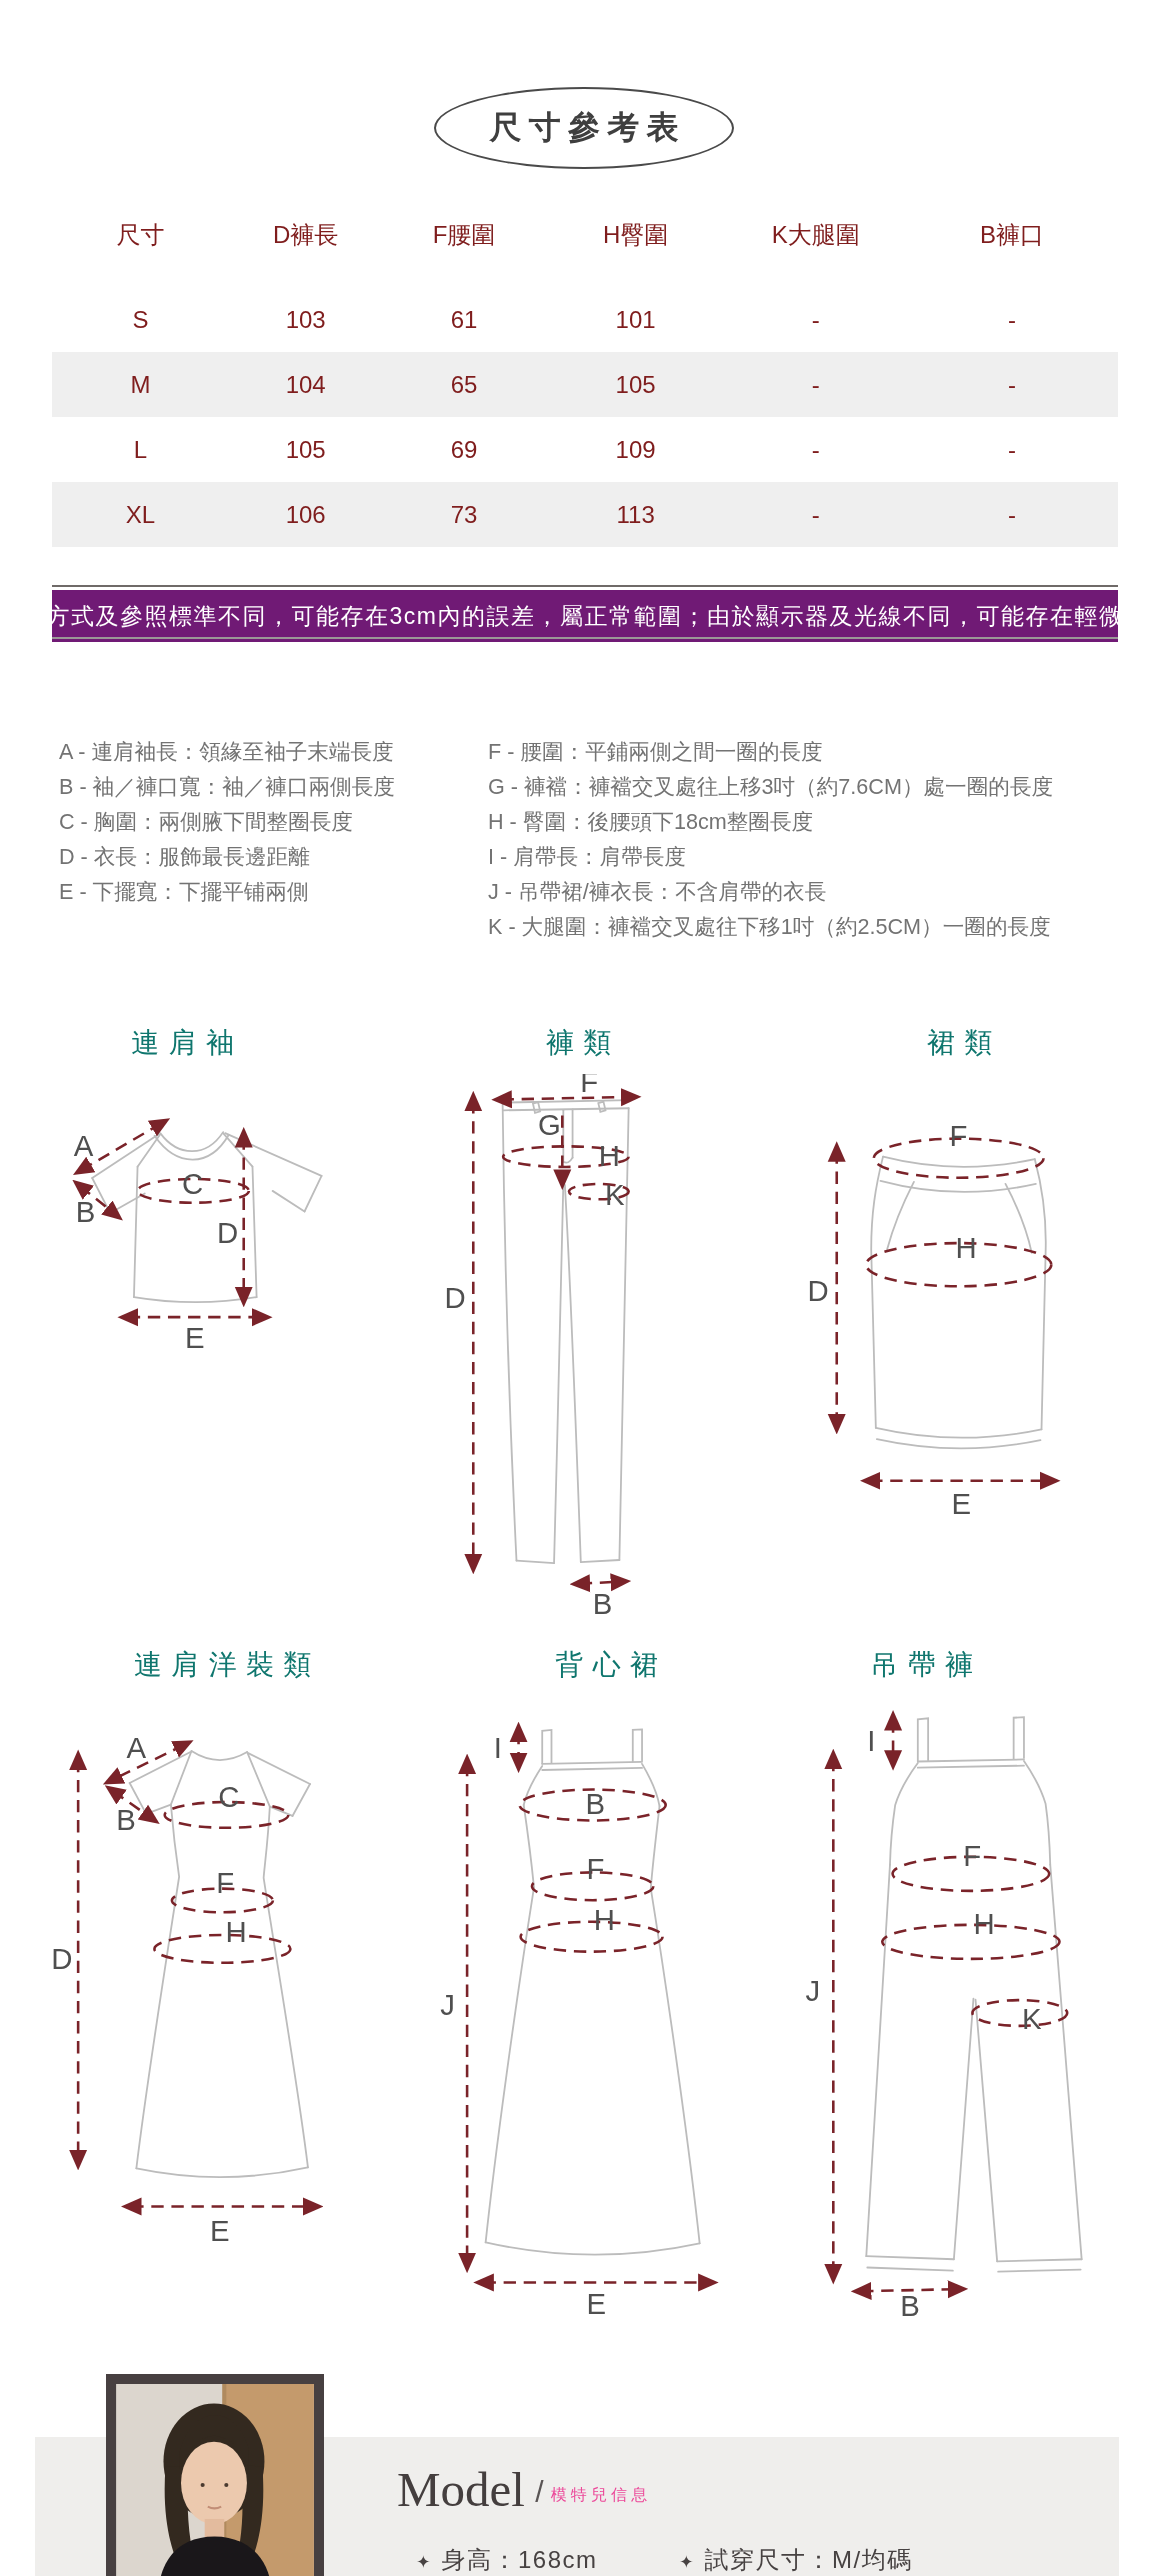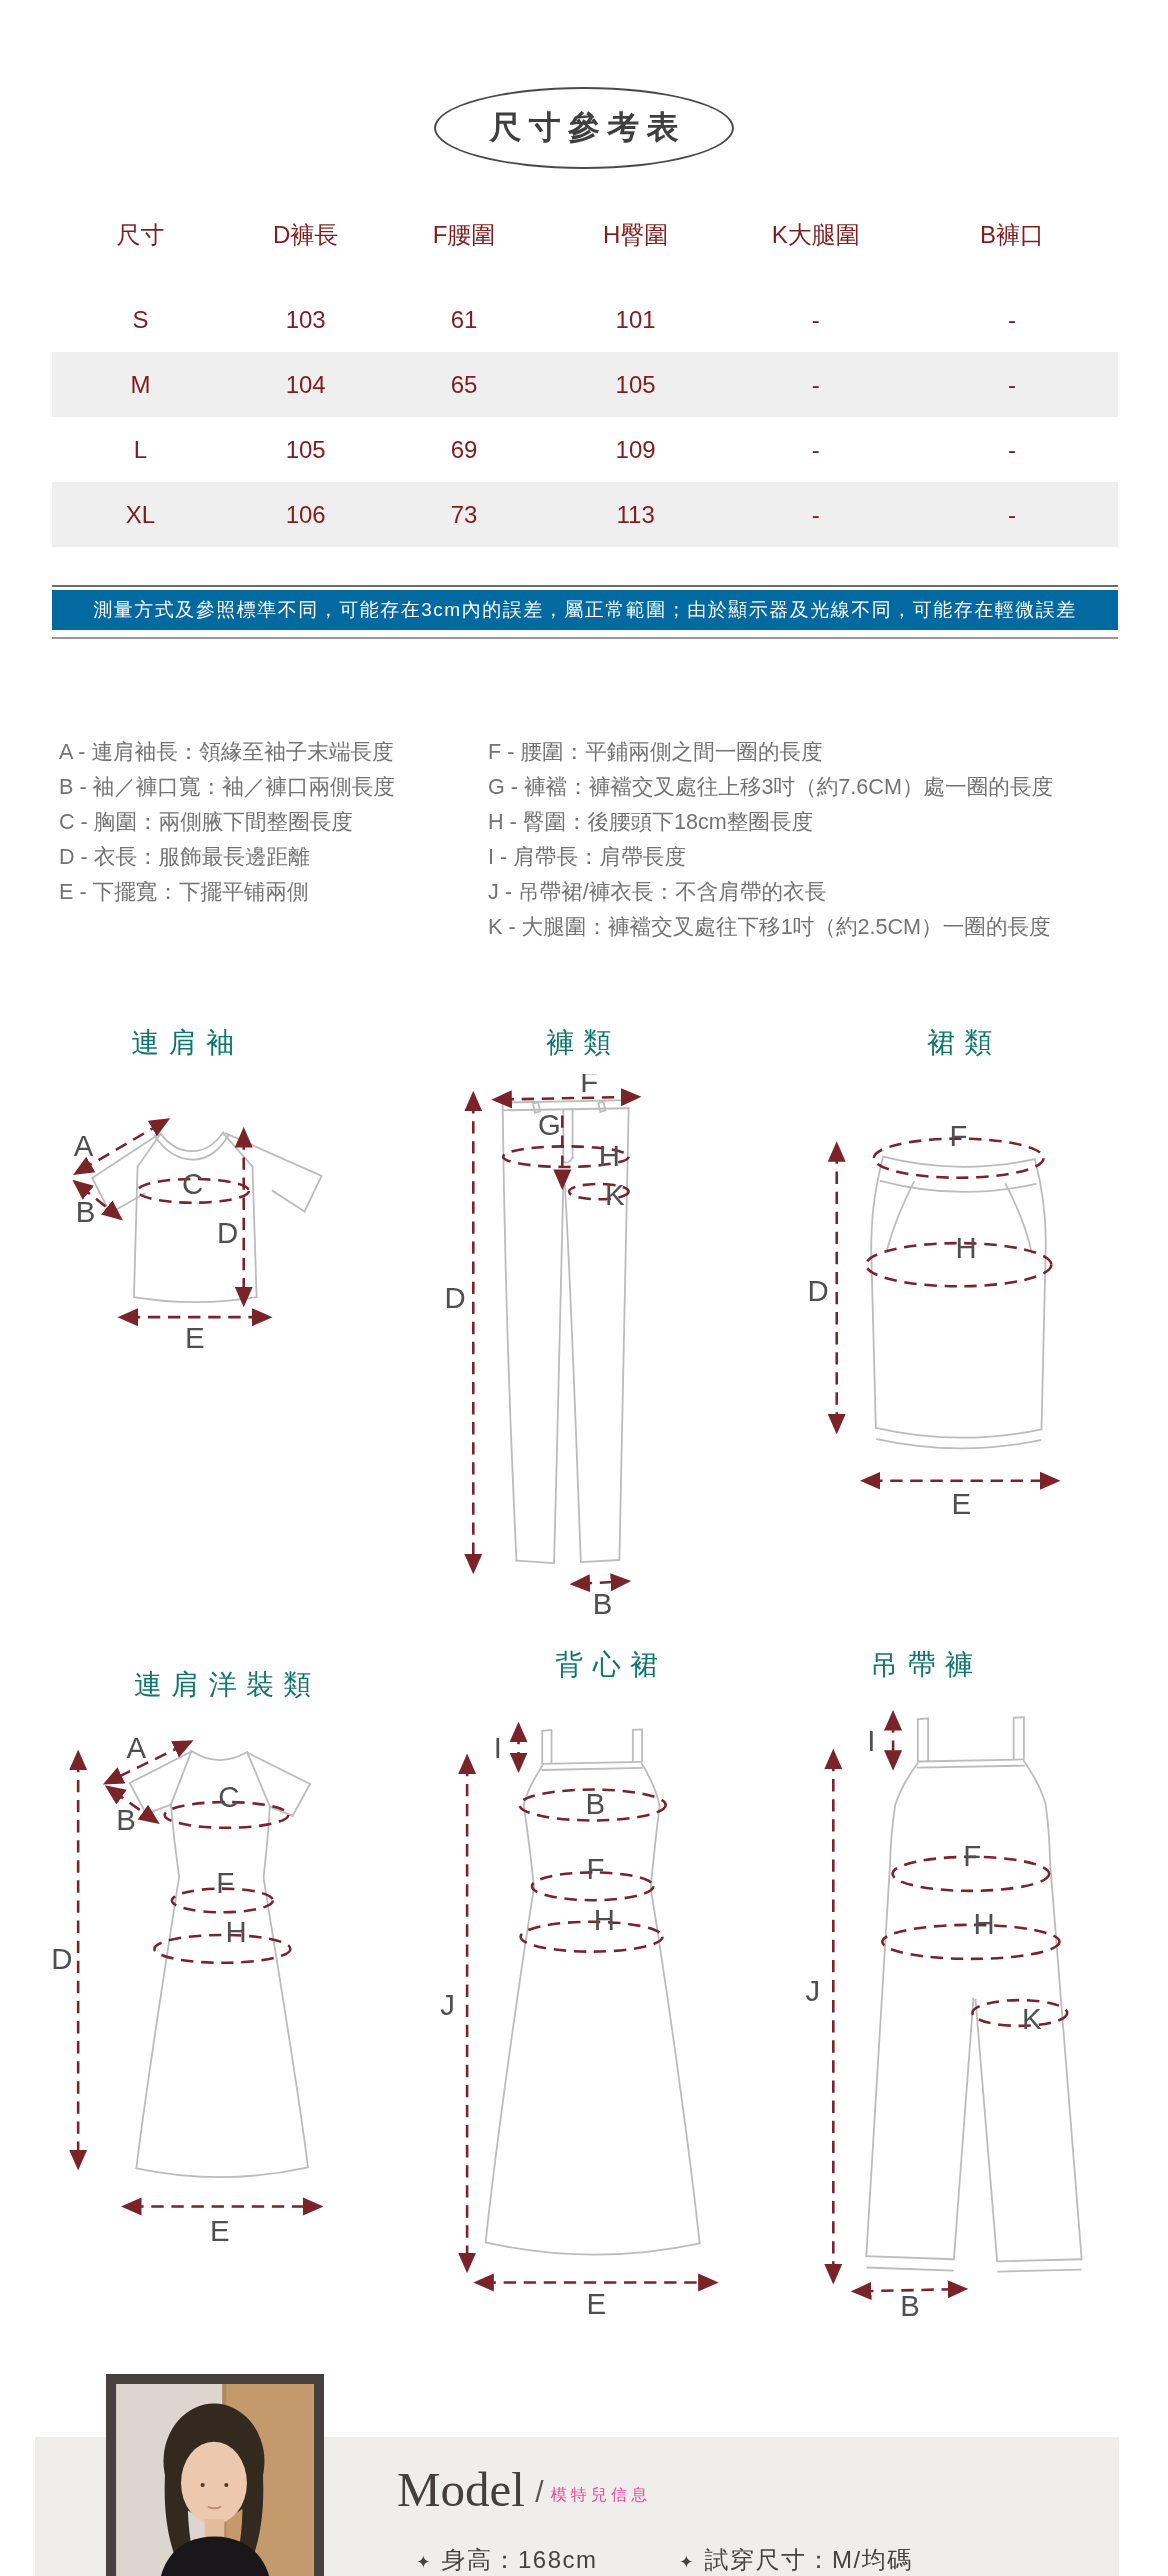--- a/index.html
+++ b/index.html
@@ -14,22 +14,22 @@
 
   
   .size-table{left:52px;top:205px;width:1066px;}
   .t-row{display:flex;align-items:center;height:65px;text-align:center;font-size:24px;color:#7f1d1d;}
   .t-row.header{height:82px;align-items:flex-start;padding-top:14.4px;box-sizing:border-box;}
   .t-row.stripe{background:#efefef;}
   .c0{width:16.6%;} .c1{width:14.4%;} .c2{width:15.3%;} .c3{width:16.9%;} .c4{width:16.9%;} .c5{width:19.9%;}
 
   
   .notice-top-line{left:52px;top:585px;width:1066px;height:1.5px;background:#6f6a68;}
-  .notice-bar{left:52px;top:590px;width:1066px;height:40px;background:#0369a1;color:#ffffff;
-    display:flex;align-items:center;justify-content:center;font-size:19px;letter-spacing:1.5px;white-space:nowrap;}
+  .notice-bar{left:52px;top:590px;width:1066px;height:52px;background:#701a75;color:#ffffff;
+    display:flex;align-items:center;justify-content:center;font-size:23px;letter-spacing:1.5px;white-space:nowrap;}
   .notice-bottom-line{left:52px;top:637px;width:1066px;height:1.5px;background:#9b9797;}
 
   
   .legend{top:734px;font-size:21.6px;line-height:35px;color:#737373;white-space:nowrap;}
   .legend-left{left:59px;}
   .legend-right{left:488px;}
 
   
   .sec-title{font-size:28px;letter-spacing:9.3px;color:#0f766e;font-weight:500;
     transform:translateX(-50%);white-space:nowrap;text-indent:4.6px;}
@@ -221,21 +221,21 @@
       <ellipse cx="322" cy="335" rx="180" ry="42"></ellipse>
       <path d="M85,115 L85,645" marker-start="url(#arr-sk)" marker-end="url(#arr-sk)"></path>
       <path d="M150,755 L500,755" marker-start="url(#arr-sk)" marker-end="url(#arr-sk)"></path>
     </g>
     <text class="dlabel" x="304" y="104">F</text>
     <text class="dlabel" x="316" y="322">H</text>
     <text class="dlabel" x="28" y="405">D</text>
     <text class="dlabel" x="308" y="820">E</text>
   </svg>
 
-  <div class="abs sec-title" style="left:225px;top:1646px;margin-top:20px;">連肩洋裝類</div>
+  <div class="abs sec-title" style="left:225px;top:1646px;">連肩洋裝類</div>
   <div class="abs sec-title" style="left:581px;top:1646px;margin-left:28px;">背心裙</div>
   <div class="abs sec-title" style="left:924px;top:1646px;">吊帶褲</div>
 
   <svg class="abs" style="left:41px;top:1716px;" width="335" height="541" viewBox="0 0 650 1050">
     <defs>
       <marker id="arr-dr" markerWidth="8" markerHeight="8" refX="4" refY="4" orient="auto-start-reverse">
         <path d="M0,0.5 L8,4 L0,7.5 z" fill="#7a2329"></path>
       </marker>
     </defs>
     <g class="outline">

